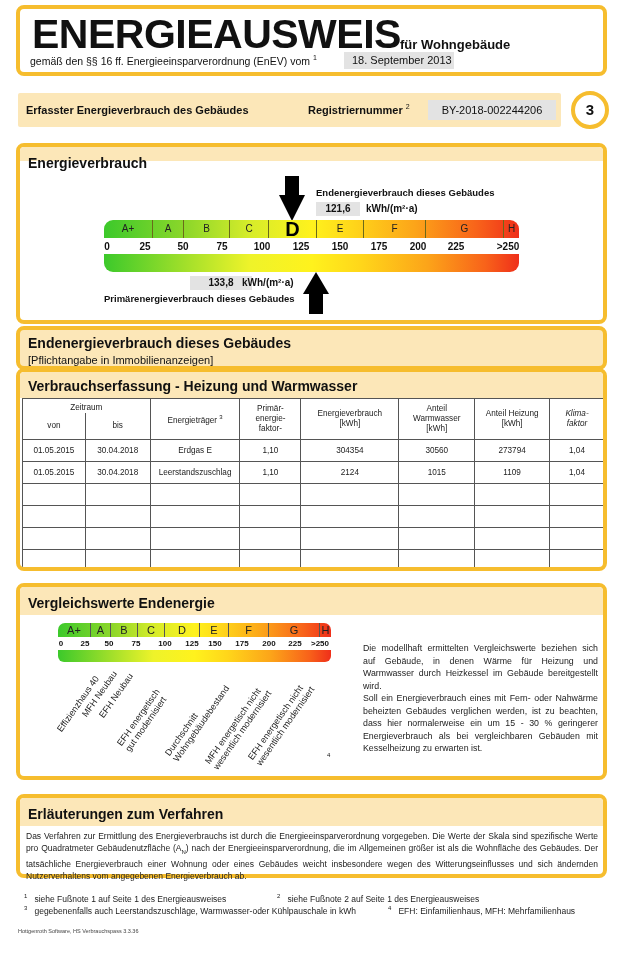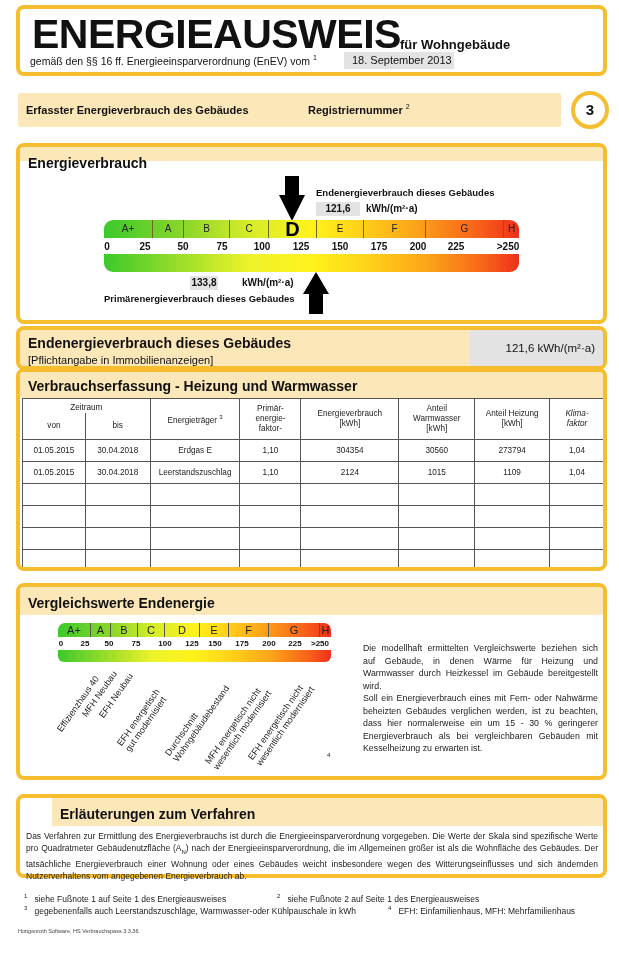--- a/index.html
+++ b/index.html
@@ -36,21 +36,21 @@
   .ticks { position: absolute; font-size: 10px; font-weight: bold; }
   .tick { position: absolute; transform: translateX(-50%); white-space: nowrap; }
   .arrow-down { position: absolute; width: 0; height: 0; }
   #arrow1-shaft { left: 285px; top: 176px; width: 14px; height: 20px; background: #000; }
   #arrow1-head { left: 279px; top: 195px; border-left: 13px solid transparent; border-right: 13px solid transparent; border-top: 26px solid #000; }
   #arrow2-head { left: 303px; top: 272px; border-left: 13px solid transparent; border-right: 13px solid transparent; border-bottom: 22px solid #000; }
   #arrow2-shaft { left: 309px; top: 293px; width: 14px; height: 21px; background: #000; }
   #end-label { left: 316px; top: 187px; font-size: 9.5px; font-weight: bold; }
   #end-val { left: 316px; top: 202px; width: 44px; height: 14px; font-size: 10px; font-weight: bold; text-align: center; line-height: 14px; }
   #end-unit { left: 366px; top: 203px; font-size: 10px; font-weight: bold; }
-  #prim-val { left: 190px; top: 276px; width: 28px; height: 14px; font-size: 10px; font-weight: bold; text-align: center; line-height: 14px; }
+  #prim-val { left: 190px; top: 276px; width: 62px; height: 14px; font-size: 10px; font-weight: bold; text-align: center; line-height: 14px; }
   #prim-unit { left: 242px; top: 277px; font-size: 10px; font-weight: bold; }
   #prim-label { left: 104px; top: 293px; font-size: 9.5px; font-weight: bold; }
 
   
   #summary { left: 16px; top: 326px; width: 591px; height: 44px; background: #fce7b8; }
   #sum-title { left: 8px; top: 5px; font-size: 14px; font-weight: bold; }
   #sum-sub { left: 8px; top: 24px; font-size: 11px; }
   #sum-val { left: 450px; top: 0; width: 133px; height: 36px; text-align: right; padding-right: 8px; font-size: 11.5px; line-height: 36px; }
 
   
@@ -67,41 +67,42 @@
   #vg { left: 16px; top: 583px; width: 591px; height: 197px; }
   #vg .box-head { height: 28px; font-size: 14px; padding: 8px 0 0 8px; }
   .vg-seg { position: absolute; top: 0; height: 100%; border-left: 1px solid #555; font-size: 11px; text-align: center; line-height: 14px; color:#222; }
   .vg-seg.first { border-left: none; }
   .rot { position: absolute; transform-origin: left top; transform: rotate(-55deg); font-size: 9px; white-space: nowrap; line-height: 10px; color: #222; }
   #vg-fn { left: 327px; top: 752px; font-size: 6px; }
   #vg-text { left: 363px; top: 642px; width: 235px; font-size: 8.8px; line-height: 12.5px; text-align: justify; color:#222; }
 
   
   #er { left: 16px; top: 794px; width: 591px; height: 84px; }
-  #er .box-head { height: 28px; font-size: 14px; padding: 8px 0 0 8px; margin-left: 32px; }
+  #er .box-head { height: 28px; font-size: 14px; padding: 8px 0 0 8px; }
   #er-text { left: 26px; top: 830px; width: 572px; font-size: 8.5px; line-height: 12px; text-align: justify; color:#222; }
   #er-text sub { font-size: 6px; }
 
   
   .fn { position: absolute; font-size: 8.5px; color: #222; }
   .fn sup { font-size: 6px; }
   #software { left: 18px; top: 928px; font-size: 5.5px; color: #444; }
 </style>
 </head>
 <body>
 
 <div class="box" id="hdr"></div>
 <div class="abs" id="title" style="left:32px;top:12px;text-align:right;">ENERGIEAUSWEIS</div>
 <div class="abs" id="subtitle" style="left:400px;top:37px;">für Wohngebäude</div>
 <div class="abs" id="lawline" style="left:30px;top:54px;"><span>gemäß den §§ 16 ff. Energieeinsparverordnung (EnEV) vom</span> <sup>1</sup></div>
 <div class="abs grey" id="lawdate" style="left:344px;top:52px;">18. September 2013</div>
 
 <div class="abs" id="regbar">
   <div class="abs" id="reg-left">Erfasster Energieverbrauch des Gebäudes</div>
   <div class="abs" id="reg-label"><span>Registriernummer</span> <sup>2</sup></div>
+  <div class="abs grey" id="reg-num">BY-2018-002244206</div>
 </div>
 <div class="abs" id="page-circle">3</div>
 
 <div class="box" id="ev">
   <div class="box-head">Energieverbrauch</div>
 </div>
 <div class="abs" id="arrow1-shaft"></div>
 <div class="abs arrow-down" id="arrow1-head"></div>
 <div class="abs" id="end-label">Endenergieverbrauch dieses Gebäudes</div>
 <div class="abs grey" id="end-val">121,6</div>
@@ -135,21 +136,20 @@
 
 <div class="abs grey" id="prim-val">133,8</div>
 <div class="abs" id="prim-unit">kWh/(m²·a)</div>
 <div class="abs" id="prim-label">Primärenergieverbrauch dieses Gebäudes</div>
 <div class="abs arrow-down" id="arrow2-head"></div>
 <div class="abs" id="arrow2-shaft"></div>
 
 <div class="box" id="summary">
   <div class="abs" id="sum-title">Endenergieverbrauch dieses Gebäudes</div>
   <div class="abs" id="sum-sub">[Pflichtangabe in Immobilienanzeigen]</div>
-  <div class="abs grey" id="sum-val">121,6 kWh/(m²·a)</div>
 </div>
 
 <div class="box" id="vh">
   <div class="box-head">Verbrauchserfassung - Heizung und Warmwasser</div>
   <table>
     <colgroup>
       <col style="width:63px">
         <col style="width:65px">
         <col style="width:90px">
         <col style="width:61px">

